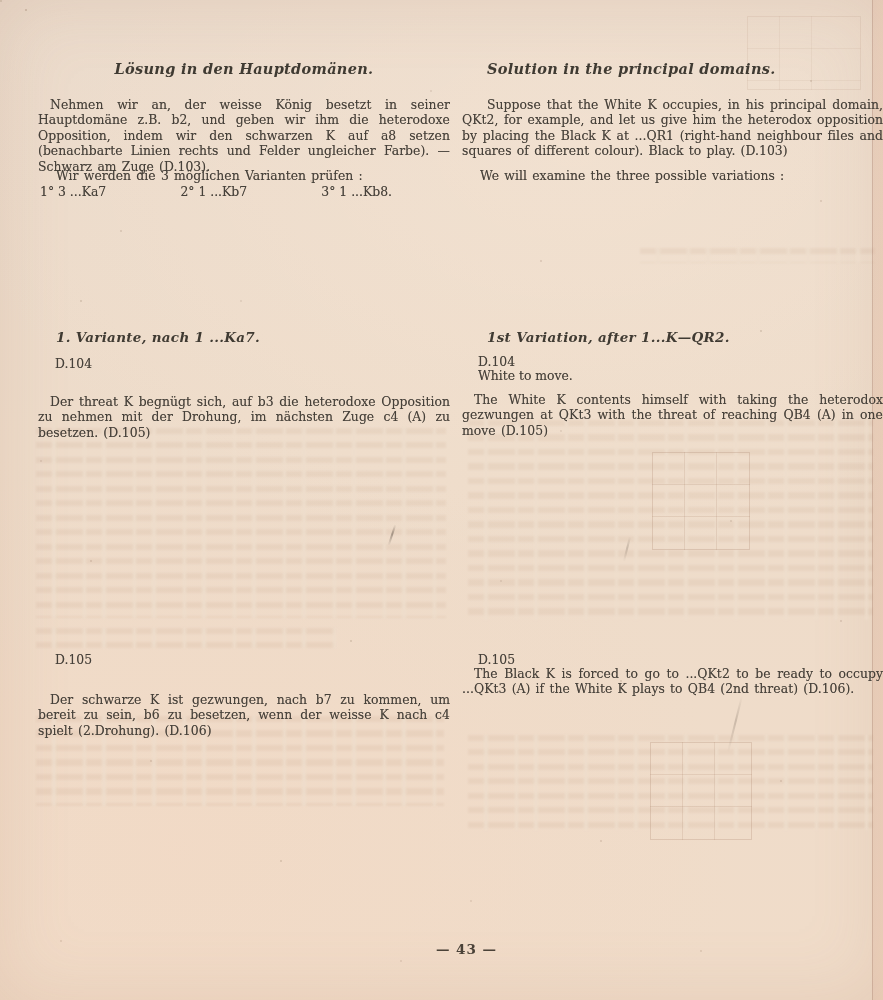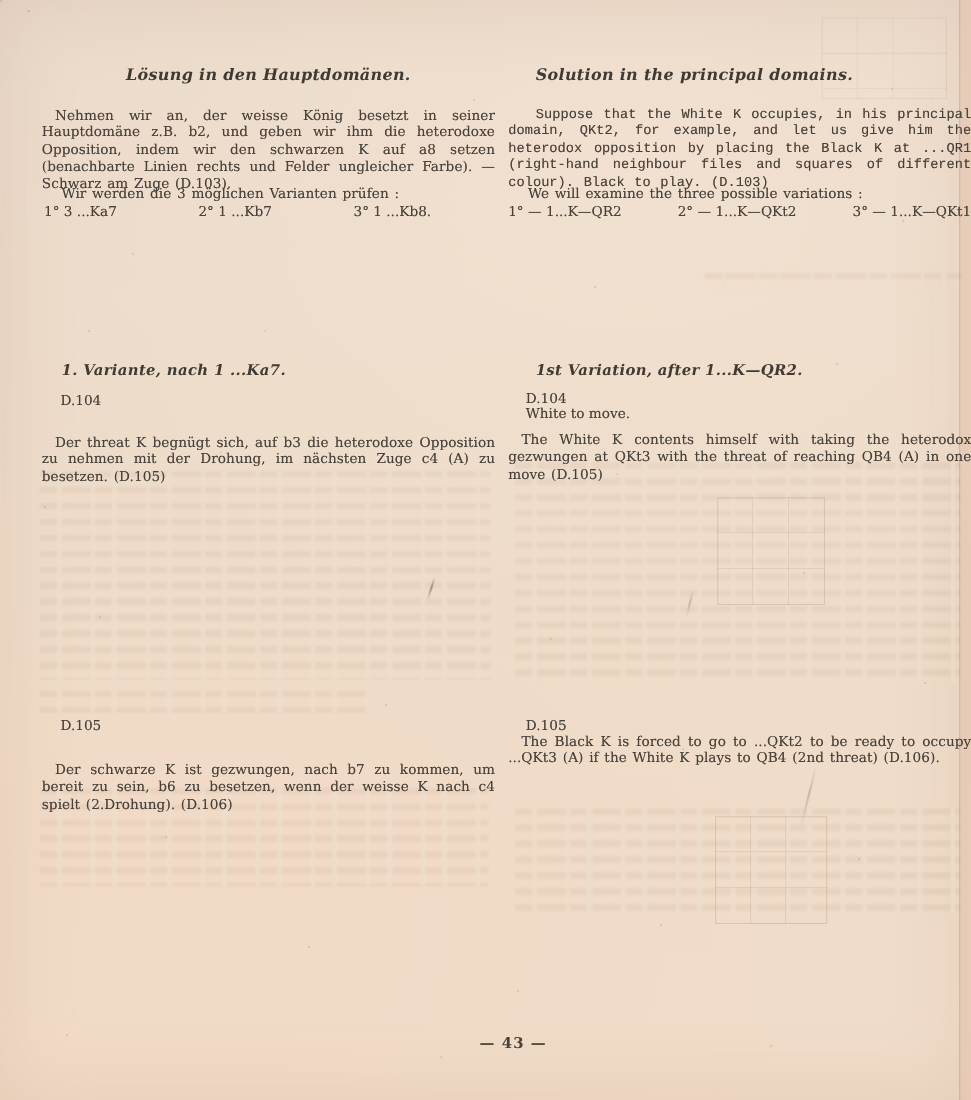--- a/index.html
+++ b/index.html
@@ -119,29 +119,24 @@
     <div class="blk para ind12" style="top:394px;">Der threat K begnügt sich, auf b3 die heterodoxe Opposition zu nehmen mit der Drohung, im nächsten Zuge c4 (A) zu besetzen. (D.105)</div>
 
     <div class="blk dlabel" style="top:652px;">D.105</div>
 
     <div class="blk para ind12" style="top:666px;margin-top:26px;">Der schwarze K ist gezwungen, nach b7 zu kommen, um bereit zu sein, b6 zu besetzen, wenn der weisse K nach c4 spielt (2.Drohung). (D.106)</div>
   </div>
 
   <div class="col right">
     <div class="blk heading ind25" style="top:60px;">Solution in the principal domains.</div>
 
-    <div class="blk para ind25" style="top:97px;font-family:Liberation Mono, monospace;">Suppose that the White K occupies, in his principal domain, QKt2, for example, and let us give him the heterodox opposition by placing the Black K at ...QR1 (right-hand neighbour files and squares of different colour). Black to play. (D.103)</div>
+    <div class="blk para ind25" style="top:97px;">Suppose that the White K occupies, in his principal domain, QKt2, for example, and let us give him the heterodox opposition by placing the Black K at ...QR1 (right-hand neighbour files and squares of different colour). Black to play. (D.103)</div>
 
     <div class="blk para ind18" style="top:168px;text-align:left;">We will examine the three possible variations :</div>
 
-    <div class="blk vrow" style="top:184px;">
-      <span>1° — 1...K—QR2</span>
-      <span>2° — 1...K—QKt2</span>
-      <span>3° — 1...K—QKt1</span>
-    </div>
 
     <div class="blk heading ind25" style="top:329px;font-size:13.5px;">1st Variation, after 1...K—QR2.</div>
 
     <div class="blk dlabel" style="top:354px;padding-left:16px;">D.104</div>
     <div class="blk dlabel" style="top:368px;padding-left:16px;">White to move.</div>
 
     <div class="blk para ind12" style="top:392px;">The White K contents himself with taking the heterodox gezwungen at QKt3 with the threat of reaching QB4 (A) in one move (D.105)</div>
 
     <div class="blk dlabel" style="top:652px;padding-left:16px;">D.105</div>
 

